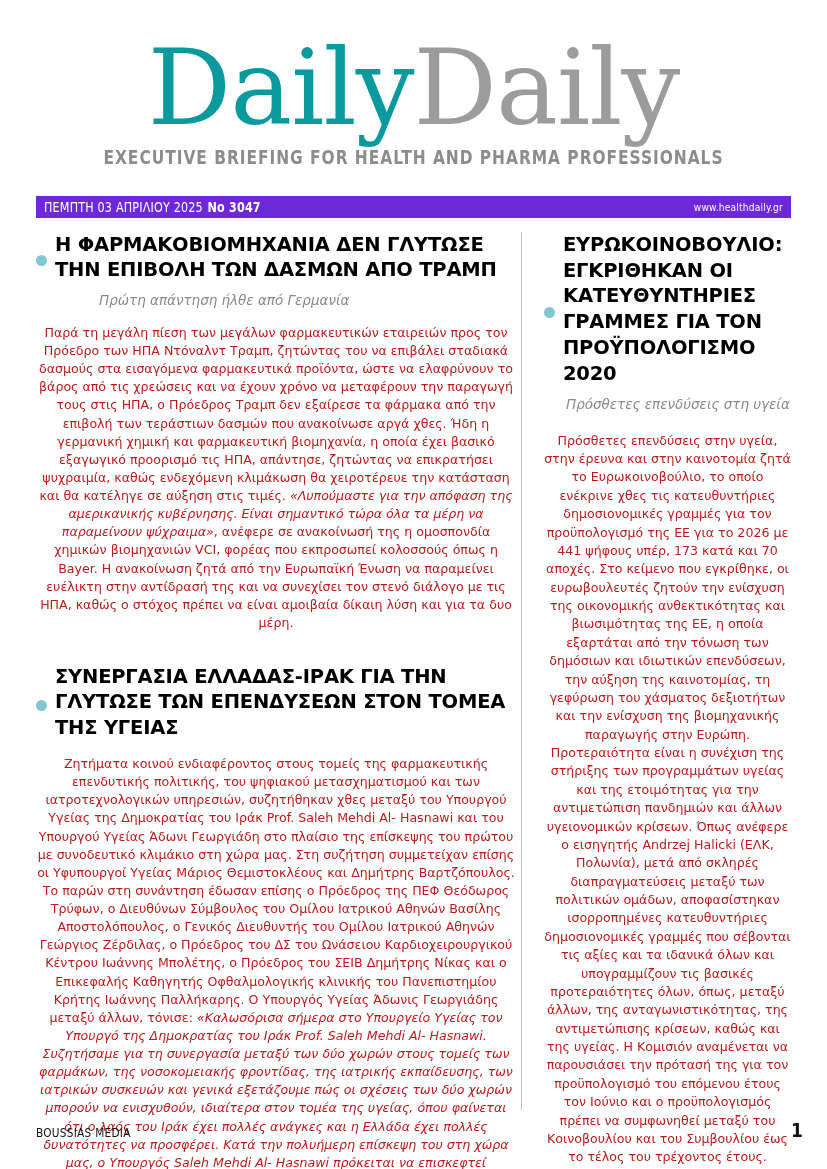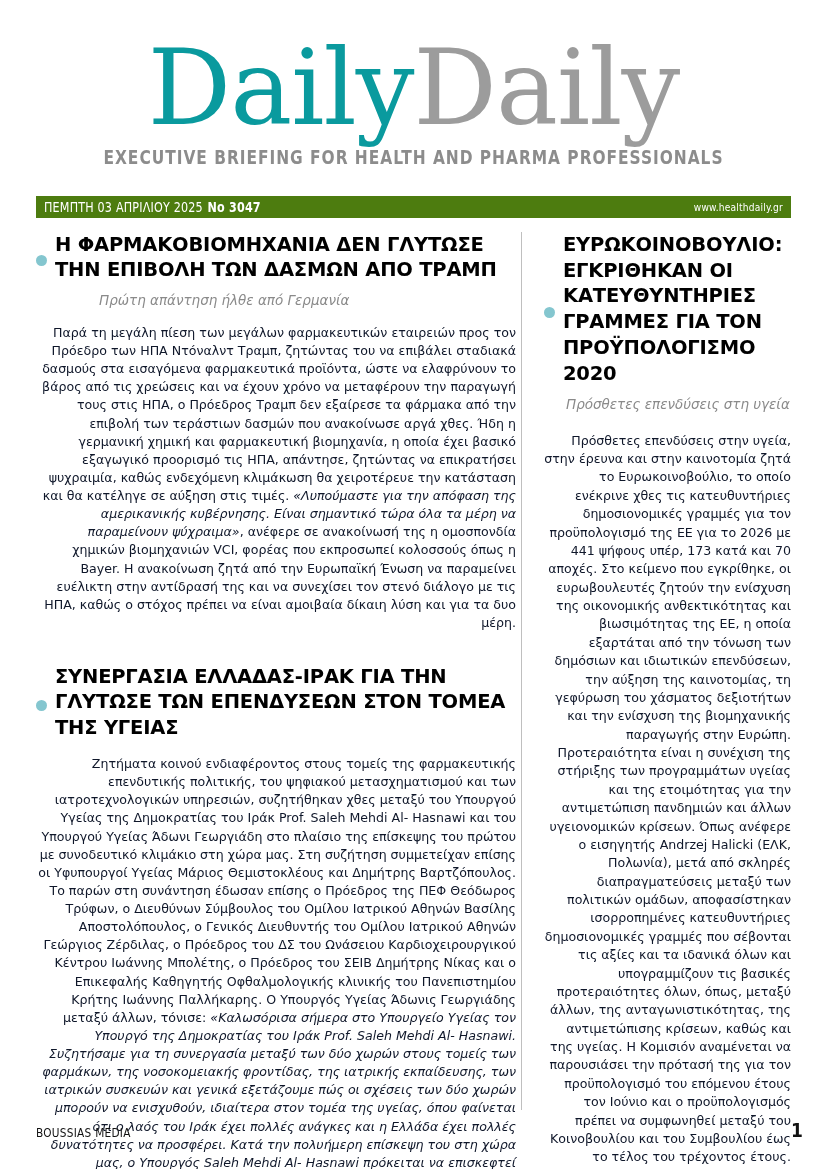--- a/index.html
+++ b/index.html
@@ -55,21 +55,21 @@
     white-space: nowrap;
   }
 
   
   .datebar {
     position: absolute;
     left: 36px;
     right: 36px;
     top: 196px;
     height: 22px;
-    background: #4d7c0f;
+    background: #6d28d9;
     color: #ffffff;
     display: flex;
     align-items: center;
     justify-content: space-between;
     padding: 0 8px;
     box-sizing: border-box;
     font-family: "DejaVu Sans Condensed", "Liberation Sans Narrow", "Liberation Sans", sans-serif;
     font-size: 13.5px;
     letter-spacing: 0.2px;
   }
@@ -153,23 +153,23 @@
   }
   .col-right .subhead {
     padding-left: 22px;
     margin-top: 9px;
   }
 
   .body-text {
     font-family: "DejaVu Sans", "Liberation Sans", sans-serif;
     font-size: 12.6px;
     line-height: 1.44;
-    color: #0f172a;
+    color: #b91c1c;
     margin: 15px 0 0 0;
-    text-align: right;
+    text-align: center;
   }
   .col-right .body-text {
     font-size: 12.6px;
     line-height: 1.46;
     margin-top: 18px;
   }
   .body-text em { font-style: italic; }
 
   .gap-between-articles { height: 32px; }
 

